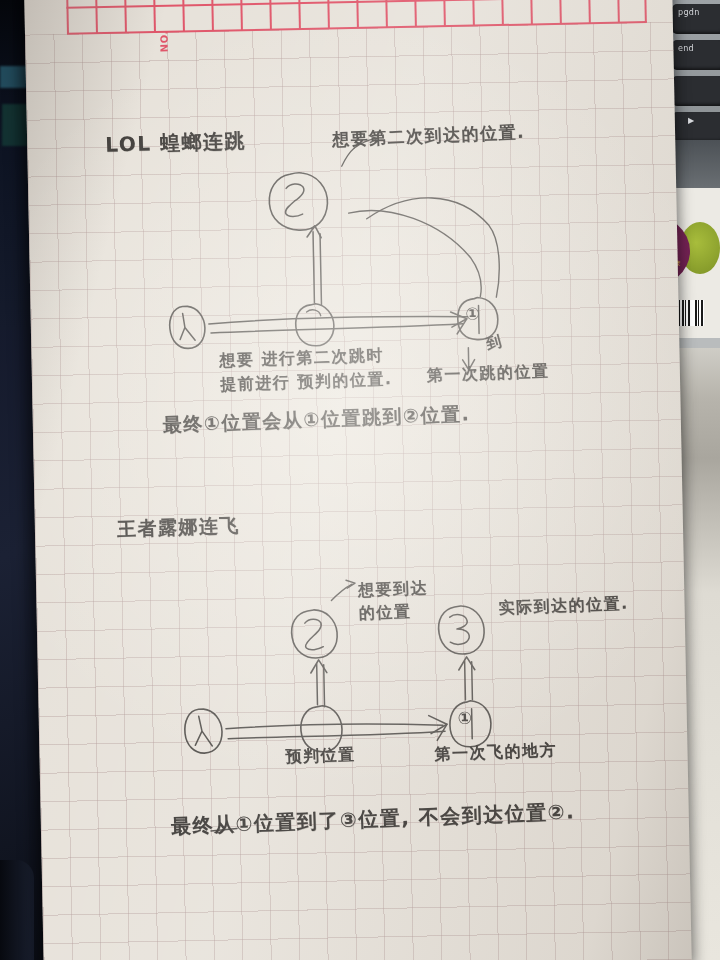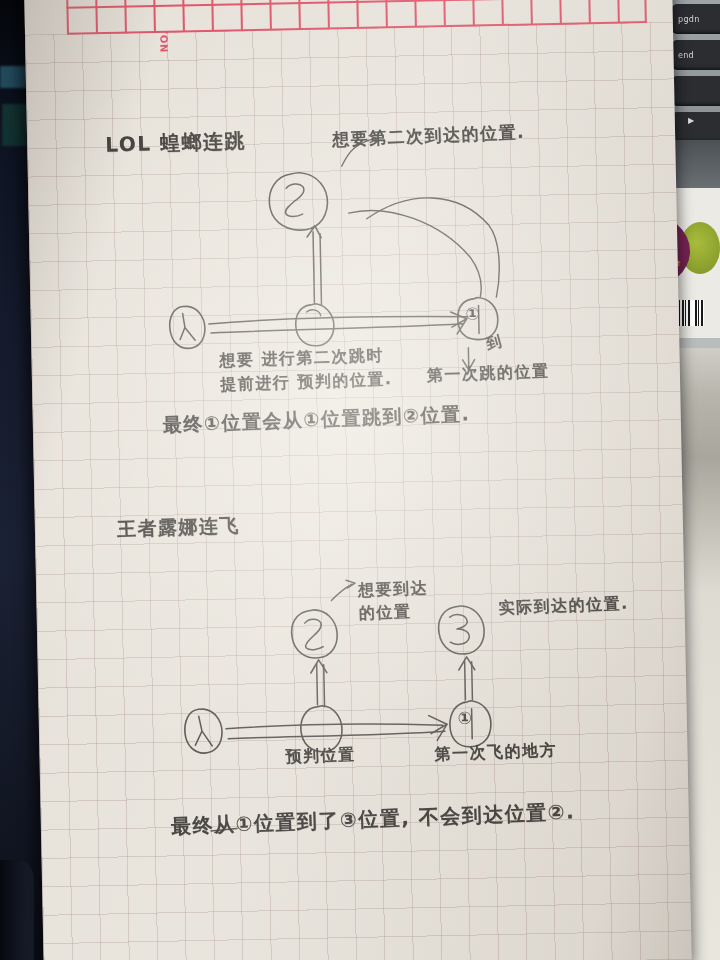--- a/index.html
+++ b/index.html
@@ -19,21 +19,21 @@
     background:#16403a;opacity:.7;filter:blur(1px);}
   .bottom-dark{position:absolute;left:0;top:860px;width:34px;height:100px;
     background:linear-gradient(90deg,#07090f,#1a2030);border-radius:0 18px 0 0;}
 
   
   .laptop{position:absolute;right:0;top:0;width:100px;height:960px;overflow:hidden;}
   .lap-keys{position:absolute;right:0;top:0;width:100px;height:140px;
     background:linear-gradient(180deg,#9ea3a7,#8c9194);}
   .key{position:absolute;background:#2b2d31;border-radius:5px;
     box-shadow:inset 0 -2px 3px rgba(0,0,0,.5);}
-  .key span{position:absolute;color:#d8dade;font-size:8px;left:6px;top:11px;letter-spacing:.3px;}
+  .key span{position:absolute;color:#d8dade;font-size:8px;left:6px;top:4px;letter-spacing:.3px;}
   .lap-screen{position:absolute;right:0;top:140px;width:100px;height:48px;
     background:linear-gradient(180deg,#4c5156,#6a6f73);}
   .lap-white{position:absolute;right:0;top:188px;width:100px;height:150px;background:#eceae4;}
   .model-txt{position:absolute;right:58px;top:194px;color:#3b3b3b;font-size:10px;}
   .sticker{position:absolute;right:30px;top:214px;width:86px;height:74px;border-radius:50%;
     background:radial-gradient(circle at 35% 35%,#8b2e66,#6c1f4e);}
   .sticker .s1{position:absolute;left:6px;top:14px;color:#fff;font-size:13px;font-style:italic;font-weight:bold;}
   .sticker .s2{position:absolute;left:18px;top:34px;color:#f5d24a;font-size:7px;}
   .sticker .s3{position:absolute;left:6px;top:46px;color:#f5d24a;font-size:5.5px;line-height:7px;width:74px;text-align:center;}
   .sticker-green{position:absolute;right:0px;top:222px;width:40px;height:52px;border-radius:50%;

